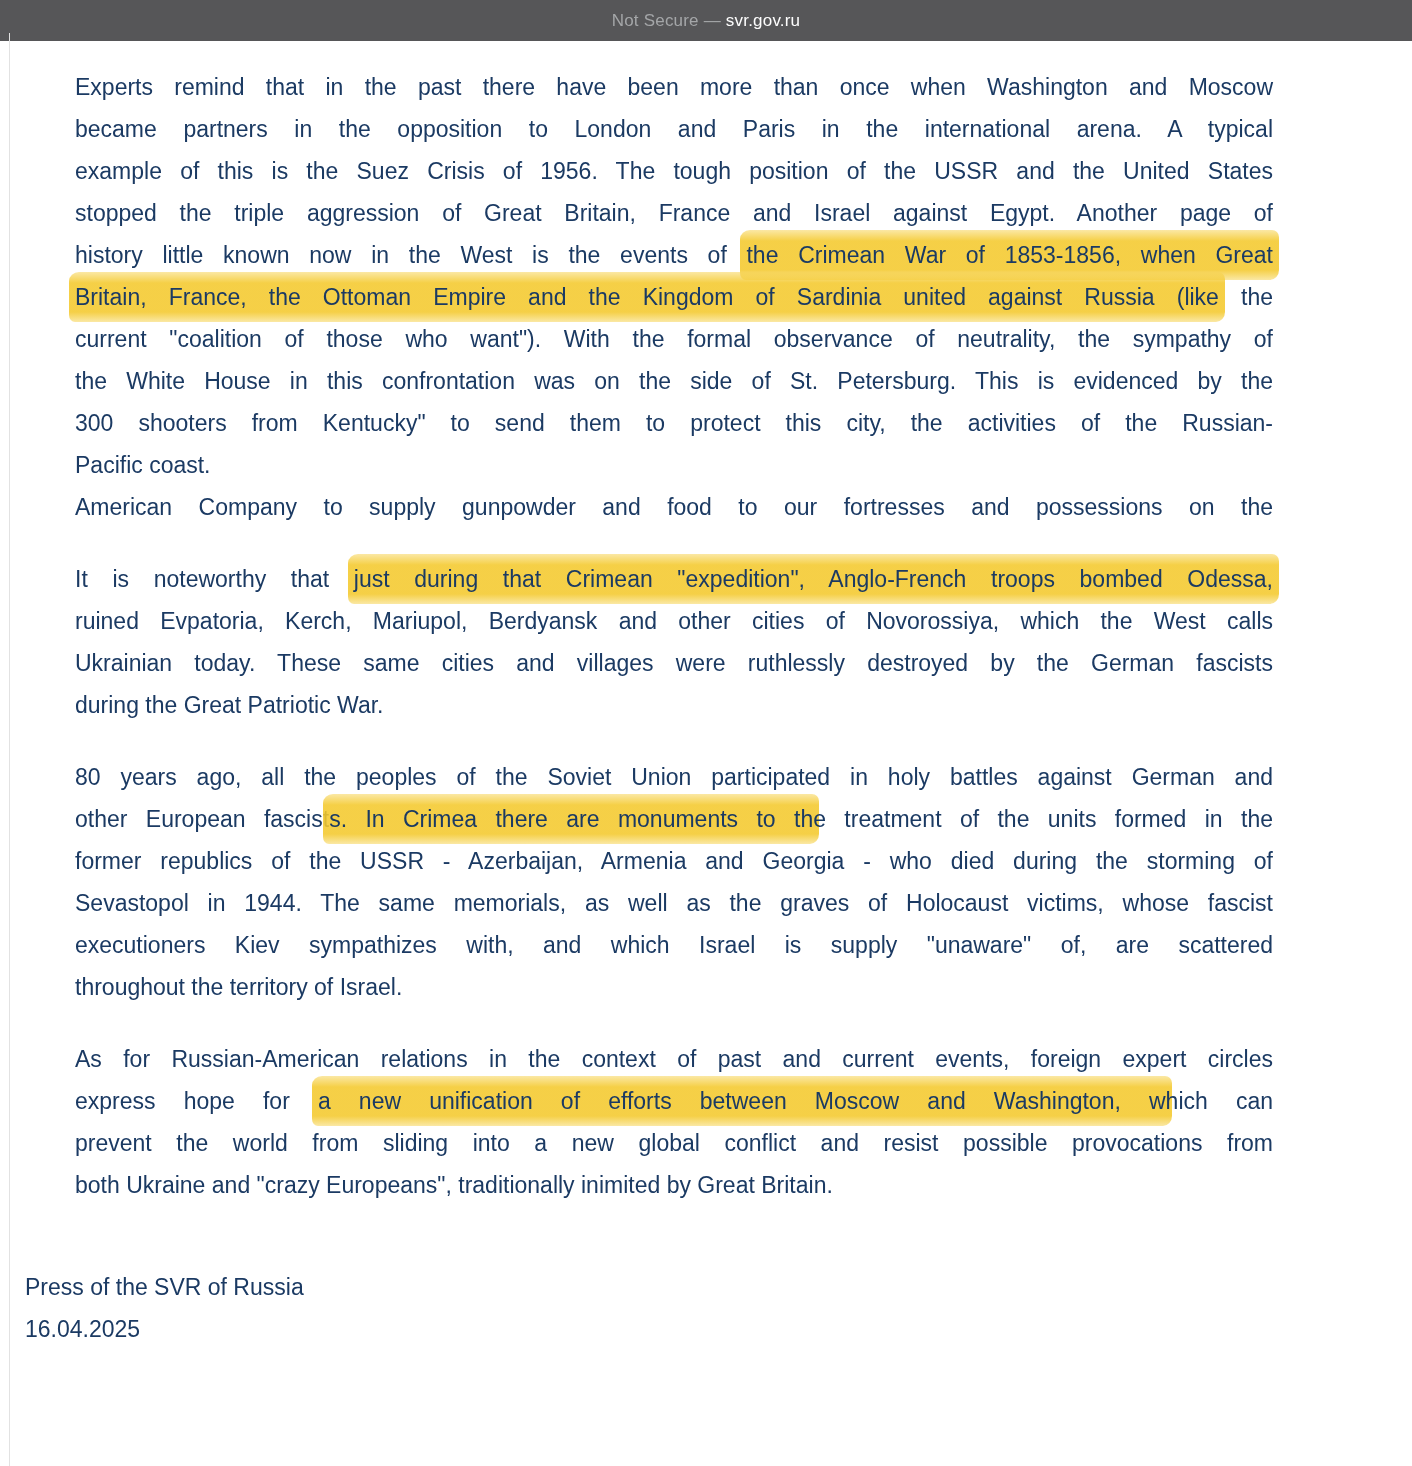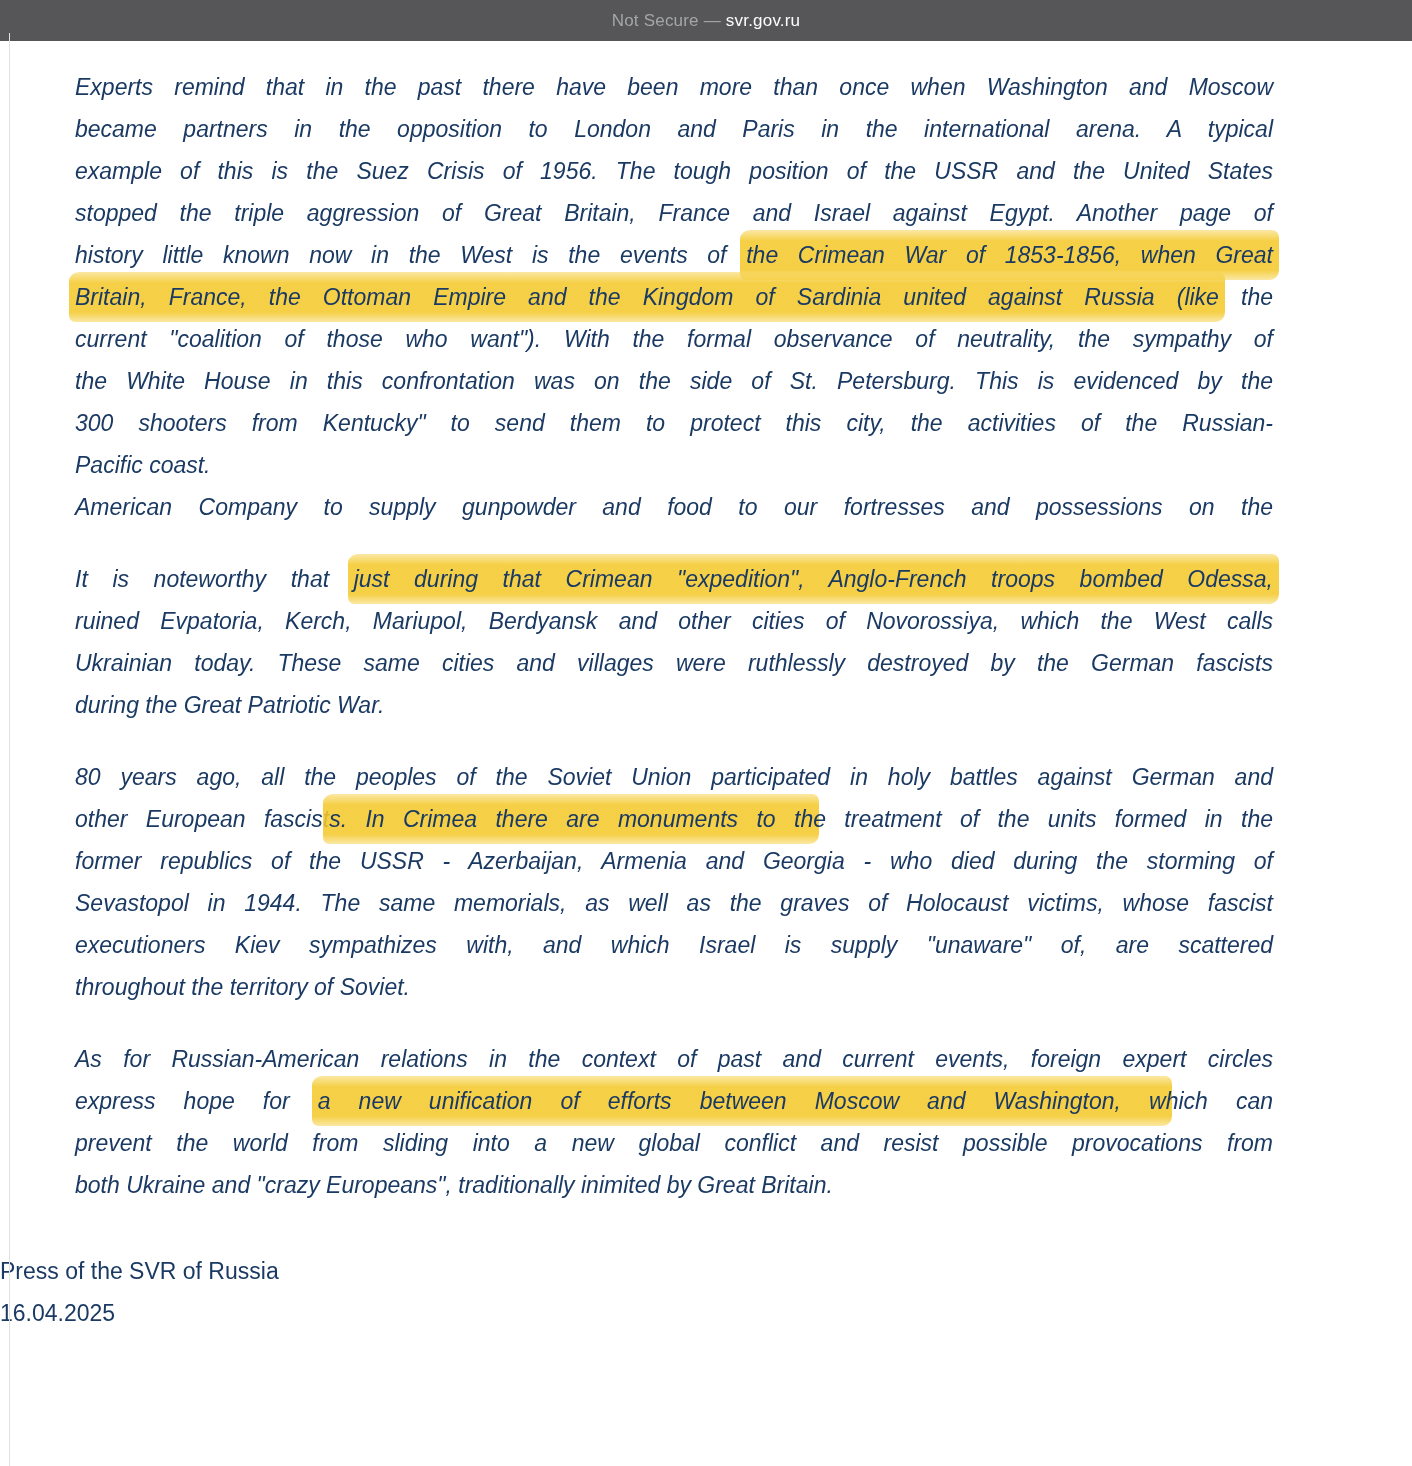--- a/index.html
+++ b/index.html
@@ -39,43 +39,43 @@
     color: #1b3a63;
     font-size: 23px;
   }
   .paragraph { margin-bottom: 30px; }
   .line {
     height: 42px;
     line-height: 42px;
     text-align: justify;
     text-align-last: justify;
     white-space: nowrap;
-    font-style: italic;
   }
   .line.last {
     text-align-last: left;
   }
 
   
   .hl {
     background: linear-gradient(to bottom,
       rgba(247, 213, 90, 0.55) 0%,
       rgba(244, 201, 45, 0.88) 22%,
       rgba(244, 201, 45, 0.88) 80%,
       rgba(247, 213, 90, 0.55) 100%);
     border-radius: 10px 7px 9px 6px / 9px 7px 10px 7px;
     padding: 12px 6px;
     margin: -5px -6px;
   }
 
   
   .footer {
-    margin-top: 44px;
+    margin-top: 60px;
     color: #1b3a63;
     font-size: 23px;
+    padding-left: 25px;
   }
   .footer .fline { height: 42px; line-height: 42px; }
 </style>
 </head>
 <body>
 
 <div class="titlebar">
   <span class="sec">Not Secure</span><span class="sec"> — </span><span class="domain">svr.gov.ru</span>
 </div>
 
@@ -100,21 +100,21 @@
       <div class="line"><span class="plain">ruined Evpatoria, Kerch, Mariupol, Berdyansk and other cities of Novorossiya, which the West calls</span></div>
       <div class="line"><span class="plain">Ukrainian today. These same cities and villages were ruthlessly destroyed by the German fascists</span></div>
       <div class="line last"><span class="plain">during the Great Patriotic War.</span></div>
     </div>
     <div class="paragraph">
       <div class="line"><span class="plain">80 years ago, all the peoples of the Soviet Union participated in holy battles against German and</span></div>
       <div class="line"><span class="plain">other European fascist</span><span class="hl">s. In Crimea there are monuments to th</span><span class="plain">e treatment of the units formed in the</span></div>
       <div class="line"><span class="plain">former republics of the USSR - Azerbaijan, Armenia and Georgia - who died during the storming of</span></div>
       <div class="line"><span class="plain">Sevastopol in 1944. The same memorials, as well as the graves of Holocaust victims, whose fascist</span></div>
       <div class="line"><span class="plain">executioners Kiev sympathizes with, and which Israel is supply "unaware" of, are scattered</span></div>
-      <div class="line last"><span class="plain">throughout the territory of Soviet.</span></div>
+      <div class="line last"><span class="plain">throughout the territory of Israel.</span></div>
     </div>
     <div class="paragraph">
       <div class="line"><span class="plain">As for Russian-American relations in the context of past and current events, foreign expert circles</span></div>
       <div class="line"><span class="plain">express hope for </span><span class="hl">a new unification of efforts between Moscow and Washington, w</span><span class="plain">hich can</span></div>
       <div class="line"><span class="plain">prevent the world from sliding into a new global conflict and resist possible provocations from</span></div>
       <div class="line last"><span class="plain">both Ukraine and "crazy Europeans", traditionally inimited by Great Britain.</span></div>
     </div>
   </div>
 
 <div class="footer">

